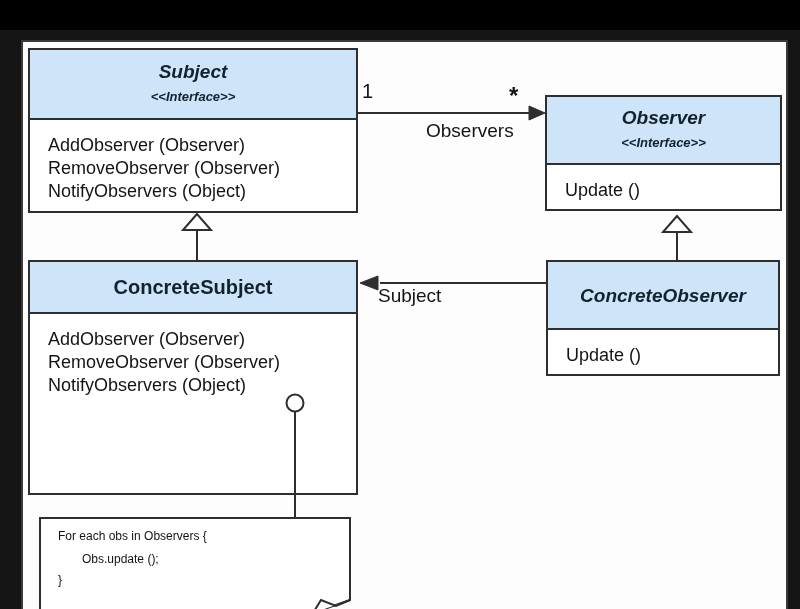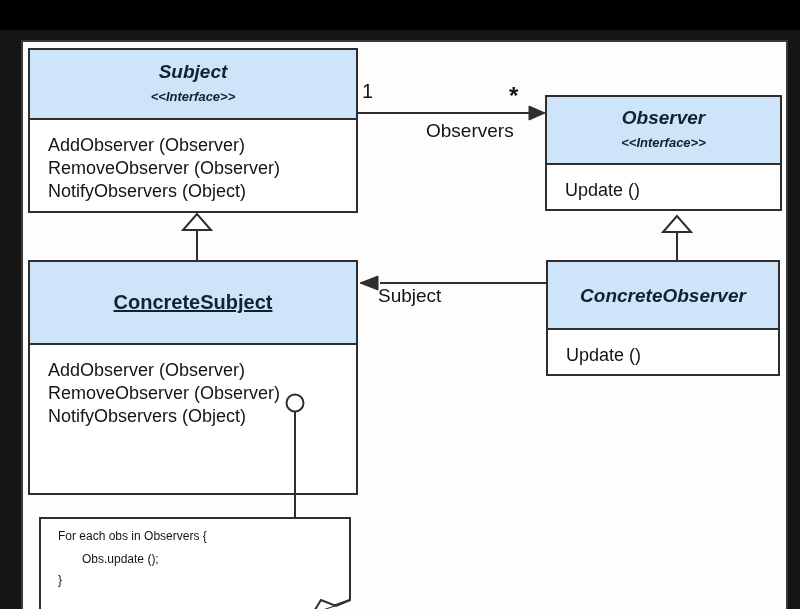--- a/index.html
+++ b/index.html
@@ -41,21 +41,21 @@
     padding:14px 6px 0 18px;
     font-size:18px;line-height:23px;color:var(--body-text);
   }
   .uml-body .spacer{height:30px;}
   
   .box-subject{left:28px;top:18px;width:330px;height:165px;}
   .box-subject .uml-header{height:70px;}
   .box-observer{left:545px;top:65px;width:237px;height:116px;}
   .box-observer .uml-header{height:68px;align-items:center;}
   .box-concrete-subject{left:28px;top:230px;width:330px;height:235px;}
-  .box-concrete-subject .uml-header{height:83px;text-decoration:underline;}
+  .box-concrete-subject .uml-header{height:52px;}
   .box-concrete-observer{left:546px;top:230px;width:234px;height:116px;}
   .box-concrete-observer .uml-header{height:68px;}
   
   .overlay{
     position:absolute;left:0;top:0;width:800px;height:609px;
     pointer-events:none;z-index:5;
   }
   .overlay .stroke{stroke:var(--line);stroke-width:2;fill:none;}
   .overlay .filled{fill:var(--line);stroke:var(--line);}
   .overlay .hollow{fill:#fff;stroke:var(--line);stroke-width:2;}

